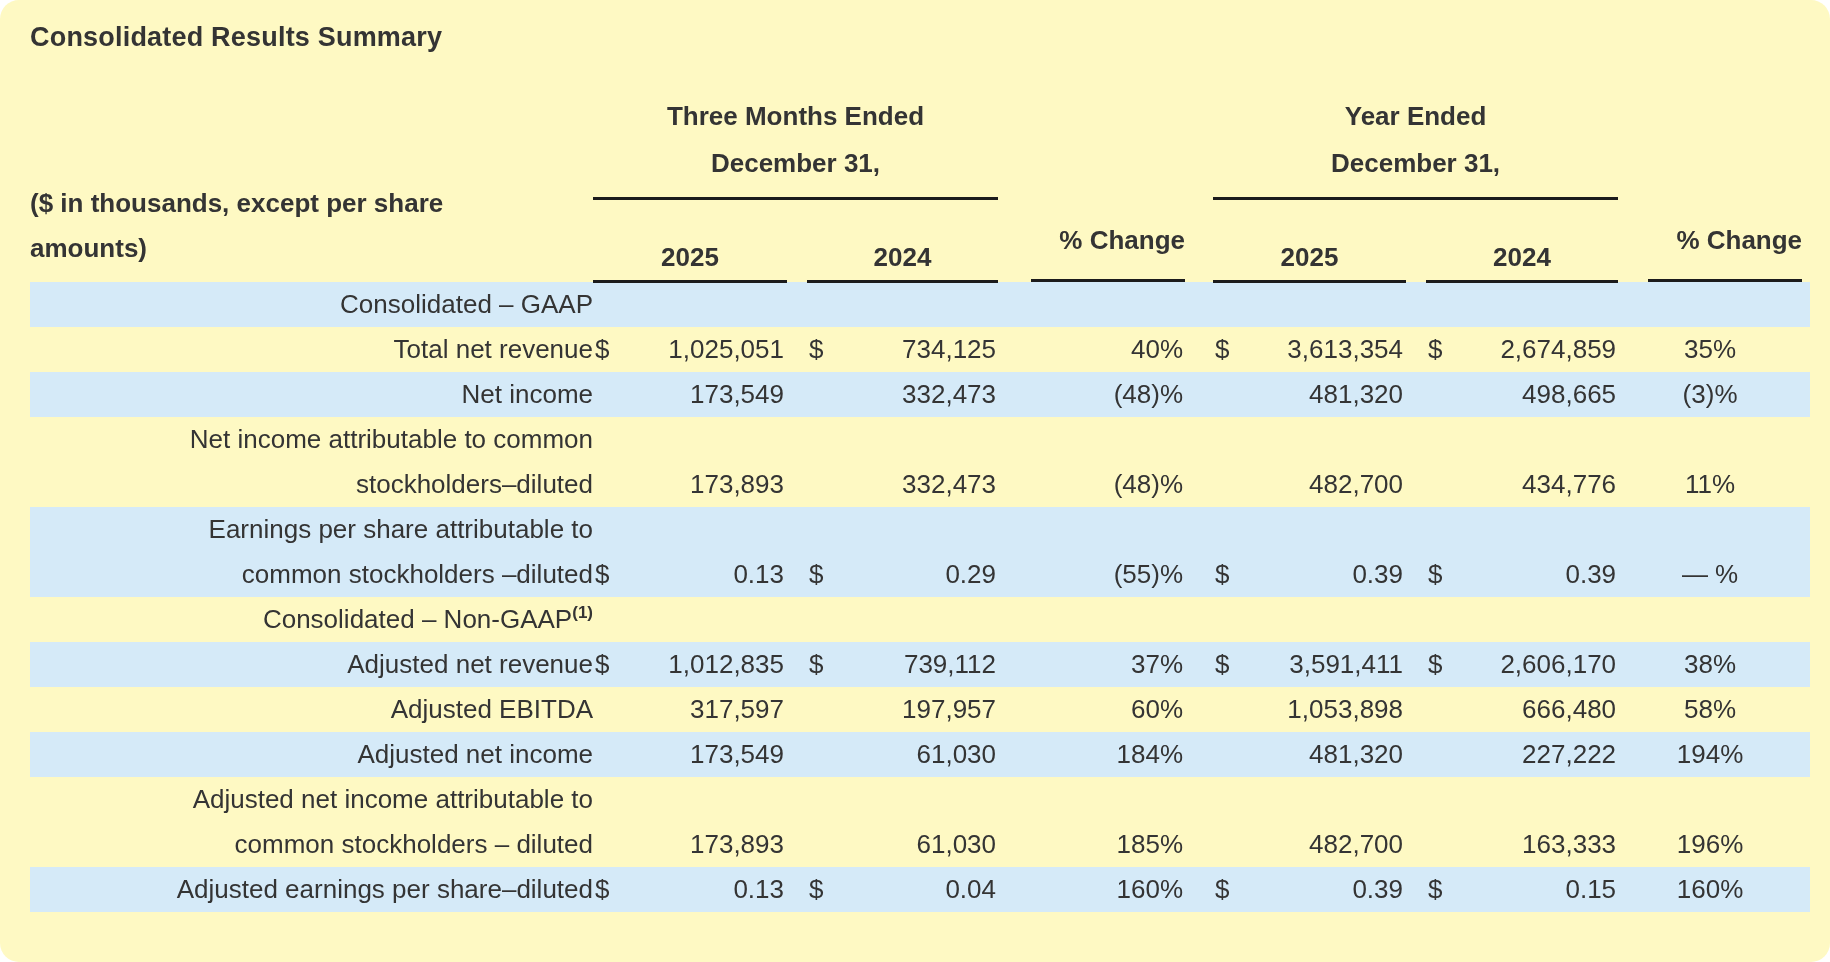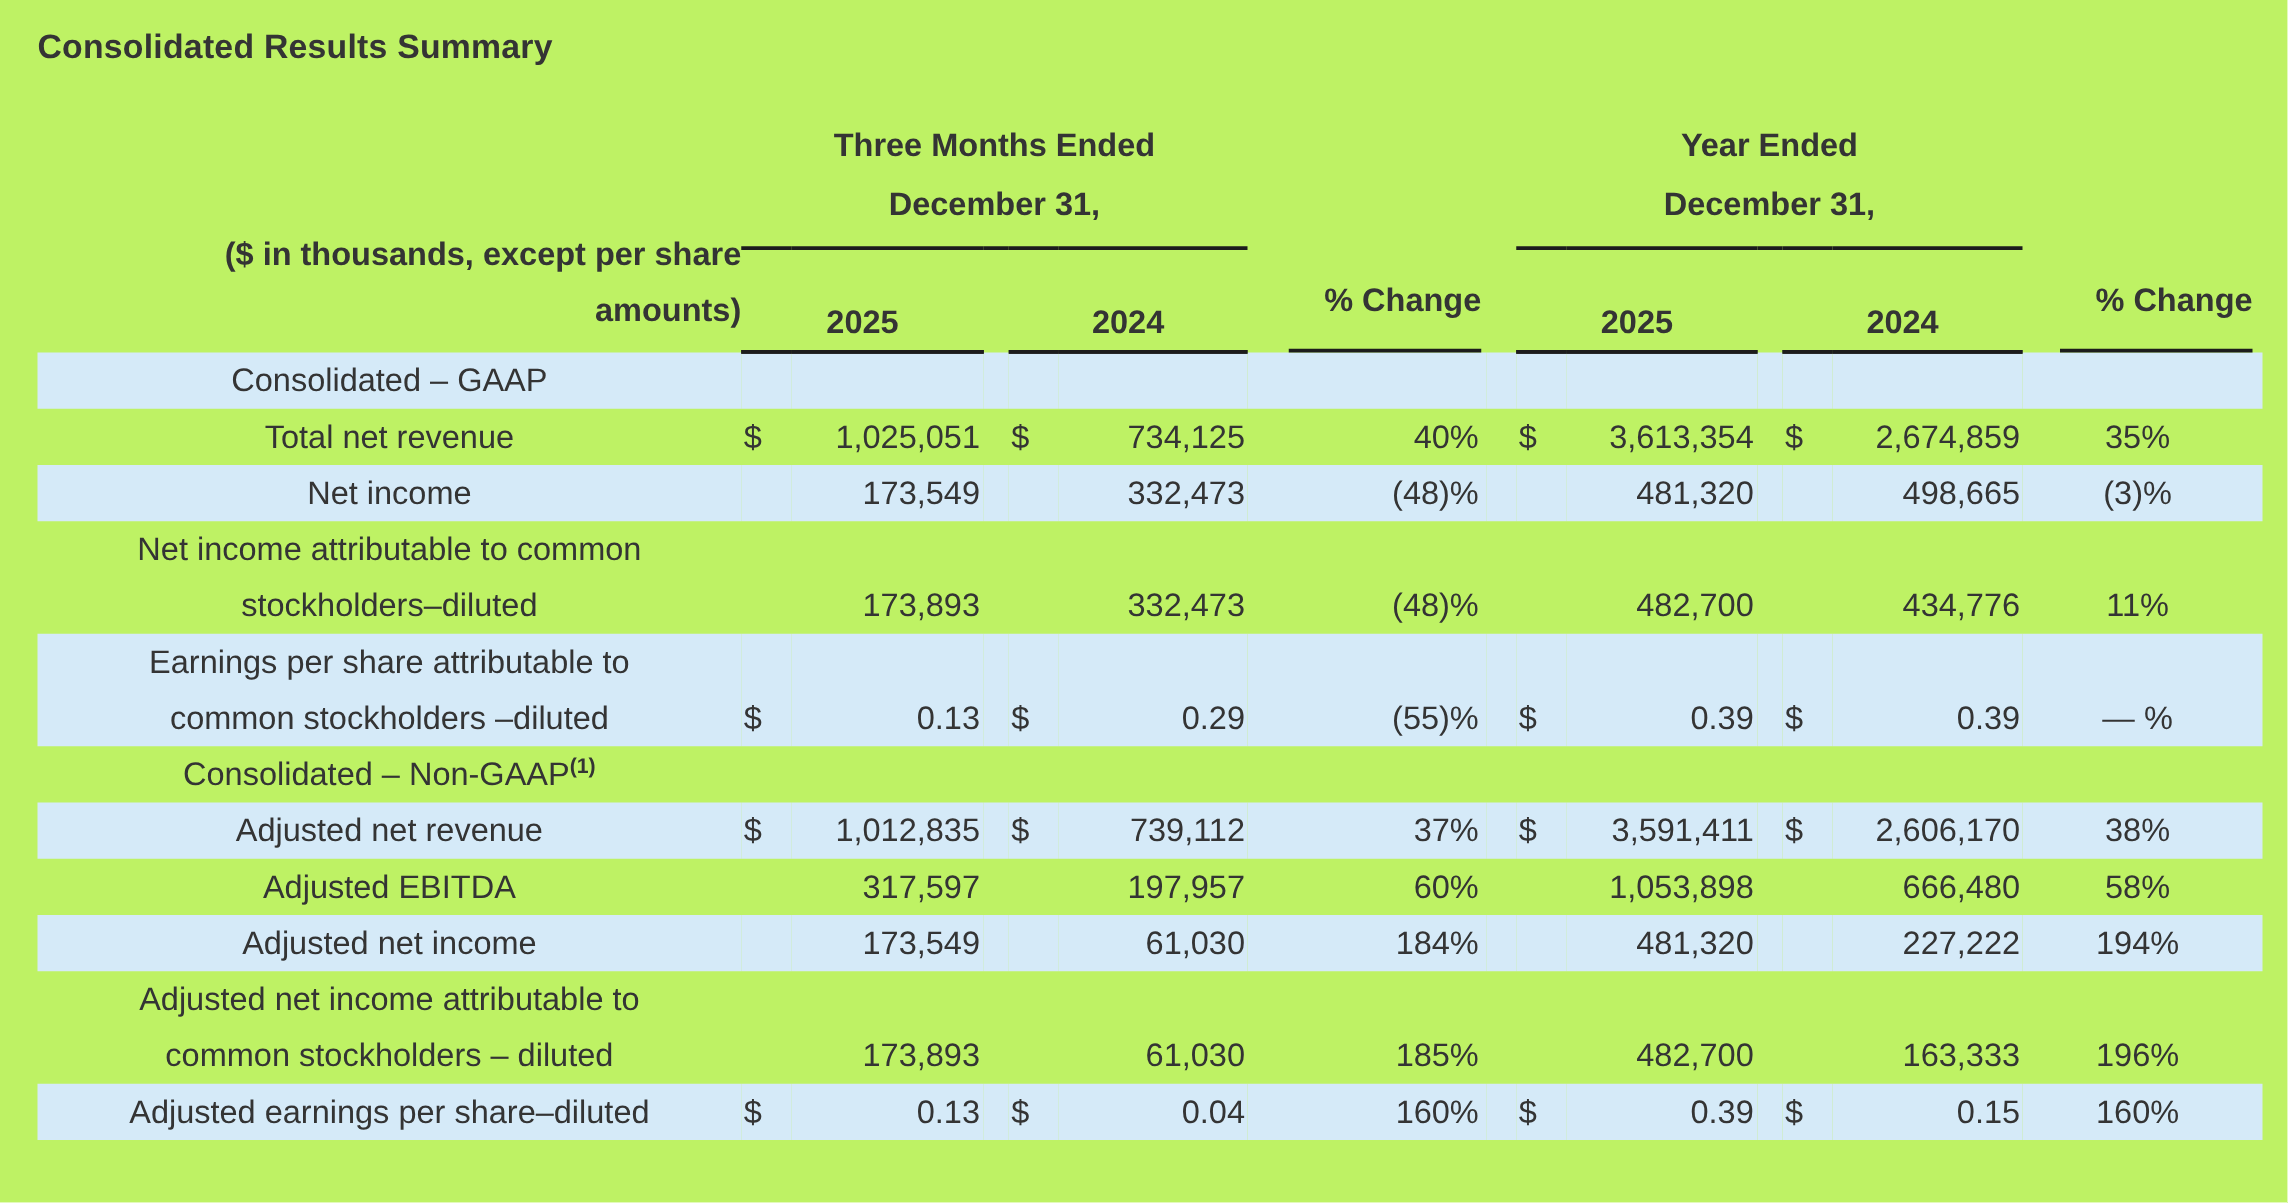--- a/index.html
+++ b/index.html
@@ -12,41 +12,42 @@
     font-family: "Liberation Sans", "DejaVu Sans", sans-serif;
     color: var(--ink);
   }
   .page {
     position: relative;
     width: 1830px;
     height: 962px;
     box-sizing: border-box;
     padding: 10px 20px 0 30px;
     overflow: hidden;
-    background: #bef264;
+    background: #fef9c3;
+    border-radius: 19px;
   }
   .doc-title {
     font-size: 27px;
     font-weight: bold;
     margin: 12px 0 0 0;
     letter-spacing: 0.2px;
   }
   table.results {
     border-collapse: collapse;
     table-layout: fixed;
     width: 1780px;
     margin-top: 40px;
     font-size: 26px;
     color: var(--ink);
   }
   th, td { padding: 0; }
 
   
   thead th { font-weight: bold; vertical-align: bottom; }
-  th.corner-th { text-align: right; padding-bottom: 11px; }
+  th.corner-th { text-align: left; padding-bottom: 11px; }
   th.corner-th div { line-height: 45px; white-space: nowrap; }
   th.group-th { border-bottom: 3px solid var(--rule); padding-bottom: 10px; text-align: center; }
   th.group-th div { line-height: 47px; }
   th.year-th {
     border-bottom: 3px solid var(--rule);
     padding: 26px 0 8px 0;
     text-align: center;
     line-height: 30px;
   }
   th.pct-th { text-align: right; vertical-align: bottom; }
@@ -56,21 +57,21 @@
     padding: 26px 0 24px 28px;
     line-height: 30px;
     white-space: nowrap;
   }
   th.pct-th.p1 { padding-right: 4px; }
   th.pct-th.p2 { padding-right: 8px; }
 
   
   tbody td { vertical-align: bottom; line-height: 45px; }
   tr.stripe { background: var(--stripe); }
-  td.label { text-align: center; white-space: nowrap; }
+  td.label { text-align: right; white-space: nowrap; }
   td.c-d1, td.c-d2, td.c-d3, td.c-d4 { text-align: left; padding-left: 2px; }
   td.c-v1, td.c-v3 { text-align: right; padding-right: 3px; }
   td.c-v2, td.c-v4 { text-align: right; padding-right: 2px; }
   td.c-p1 { text-align: right; padding-right: 6px; }
   td.c-p2 { text-align: center; padding-right: 8px; }
   sup.fnote { font-size: 17px; font-weight: bold; vertical-align: super; line-height: 0; }
 </style>
 </head>
 <body>
 

